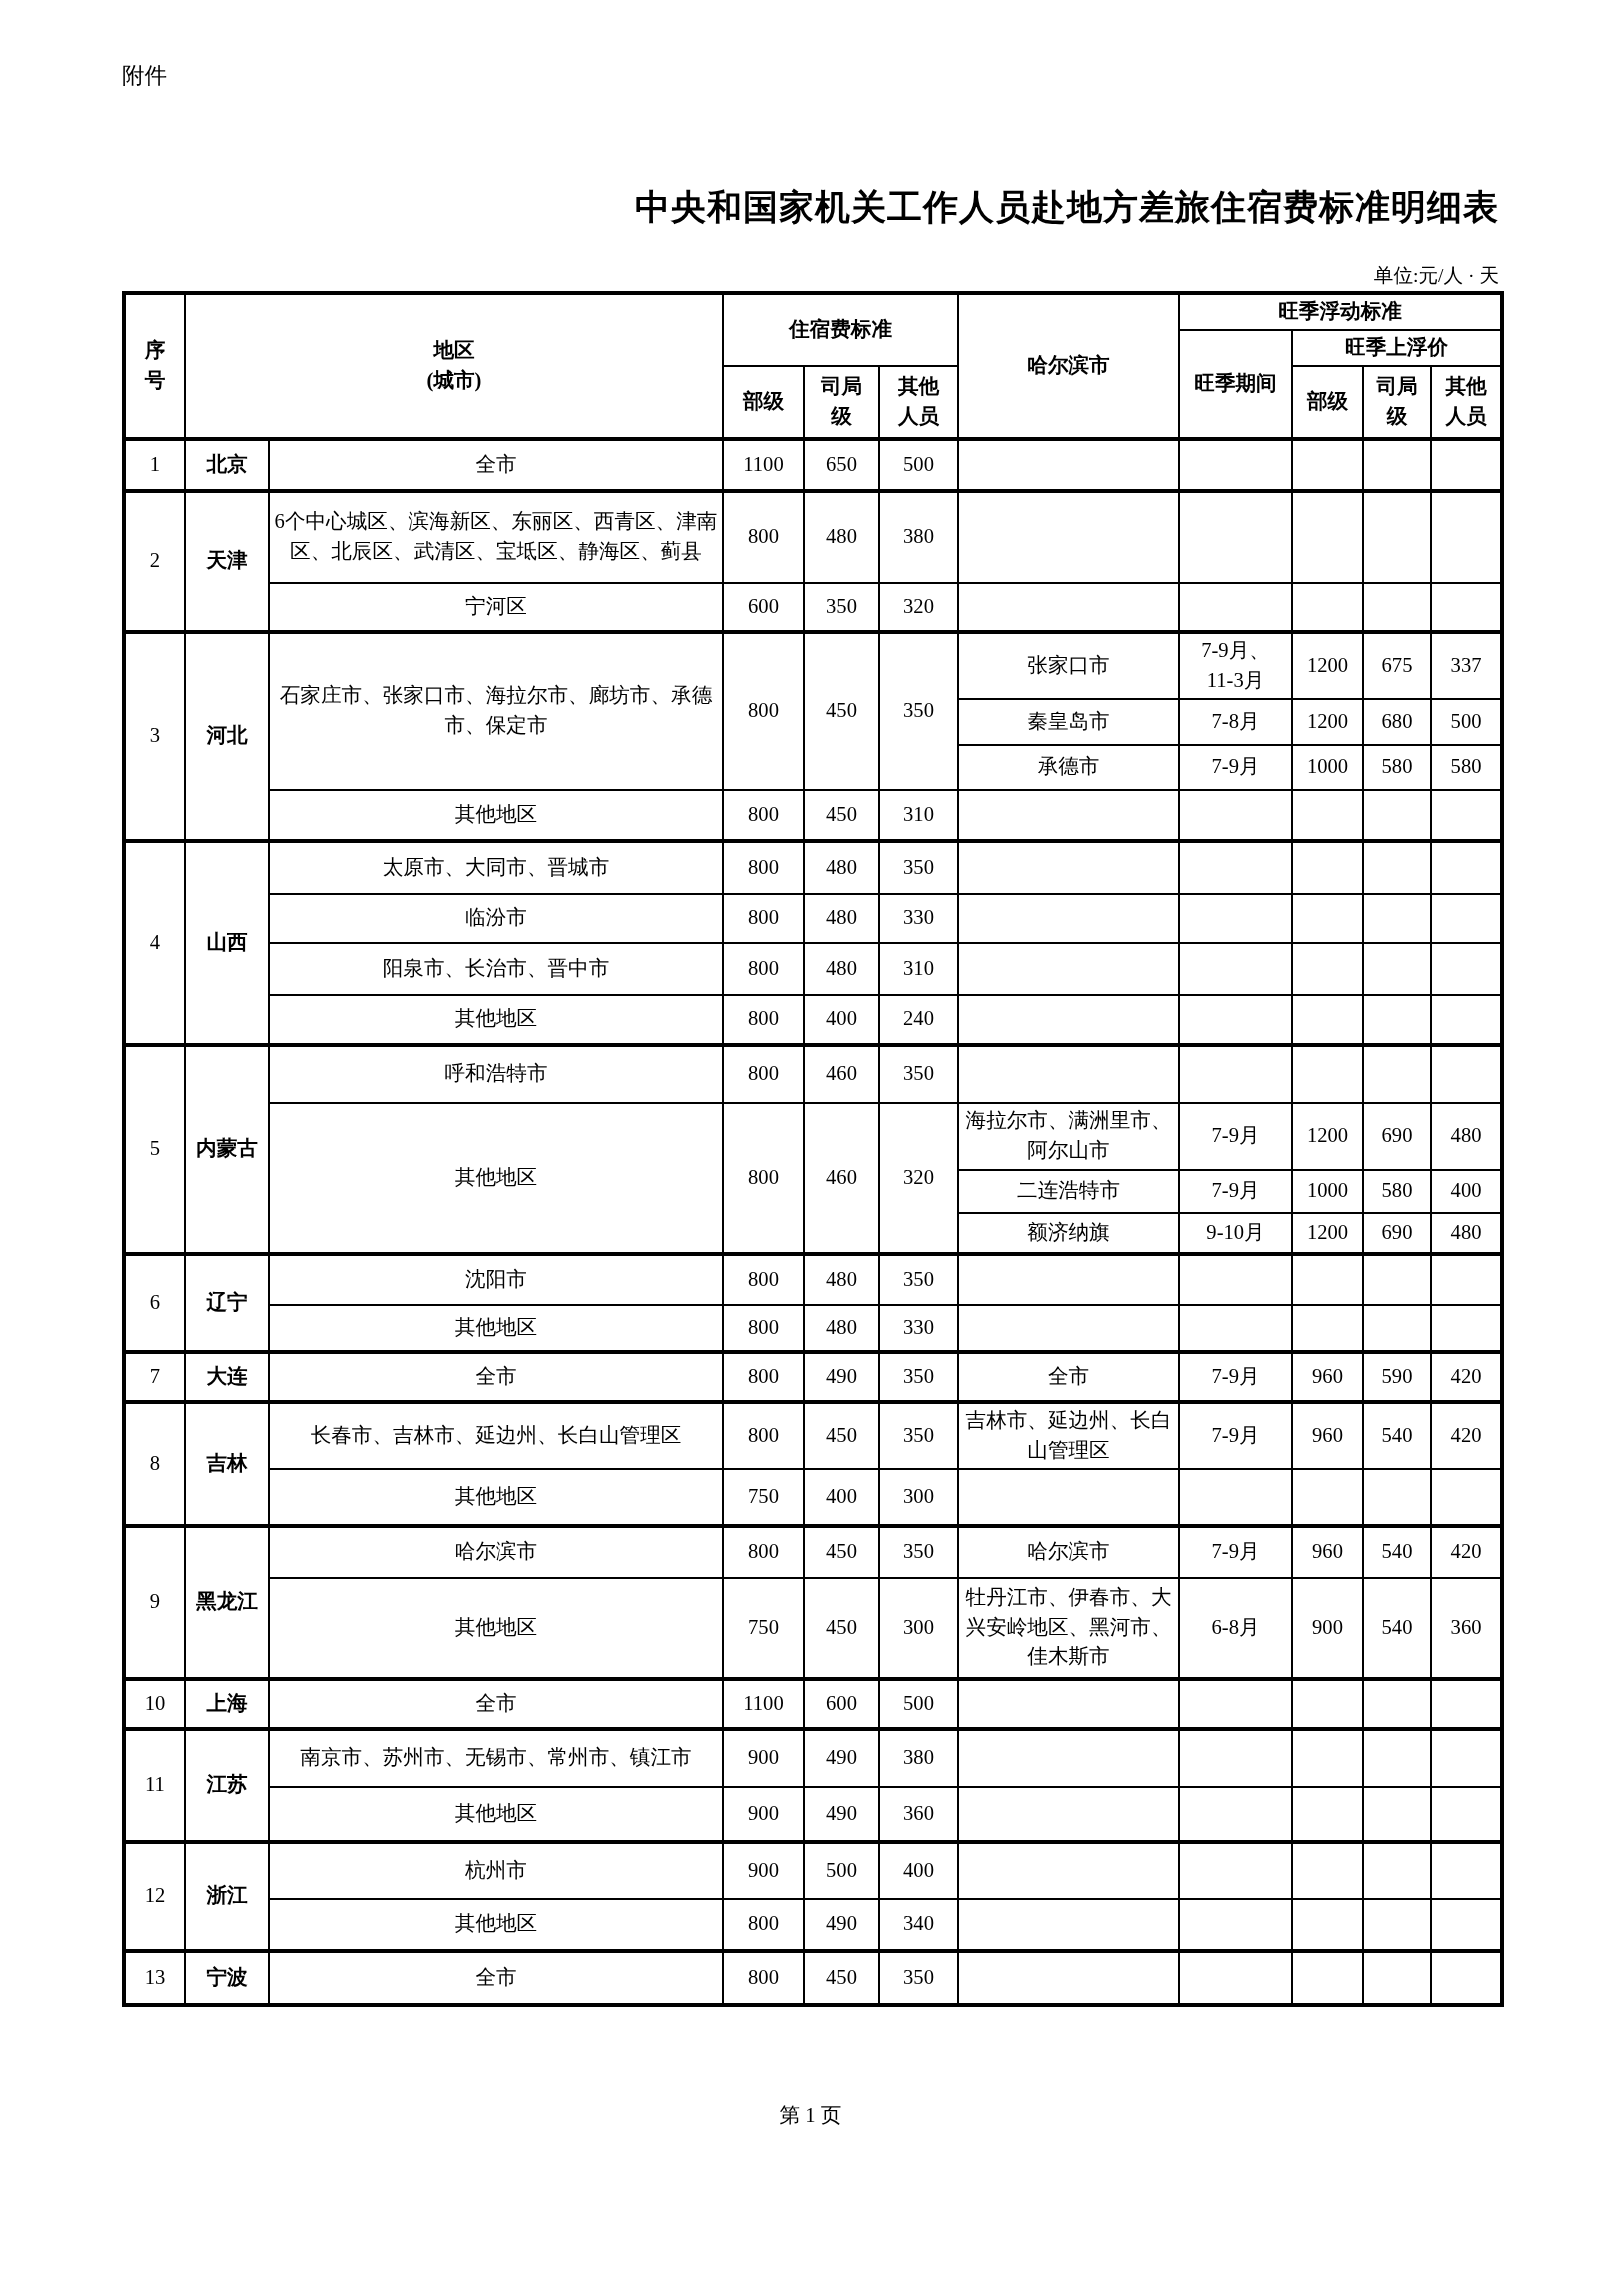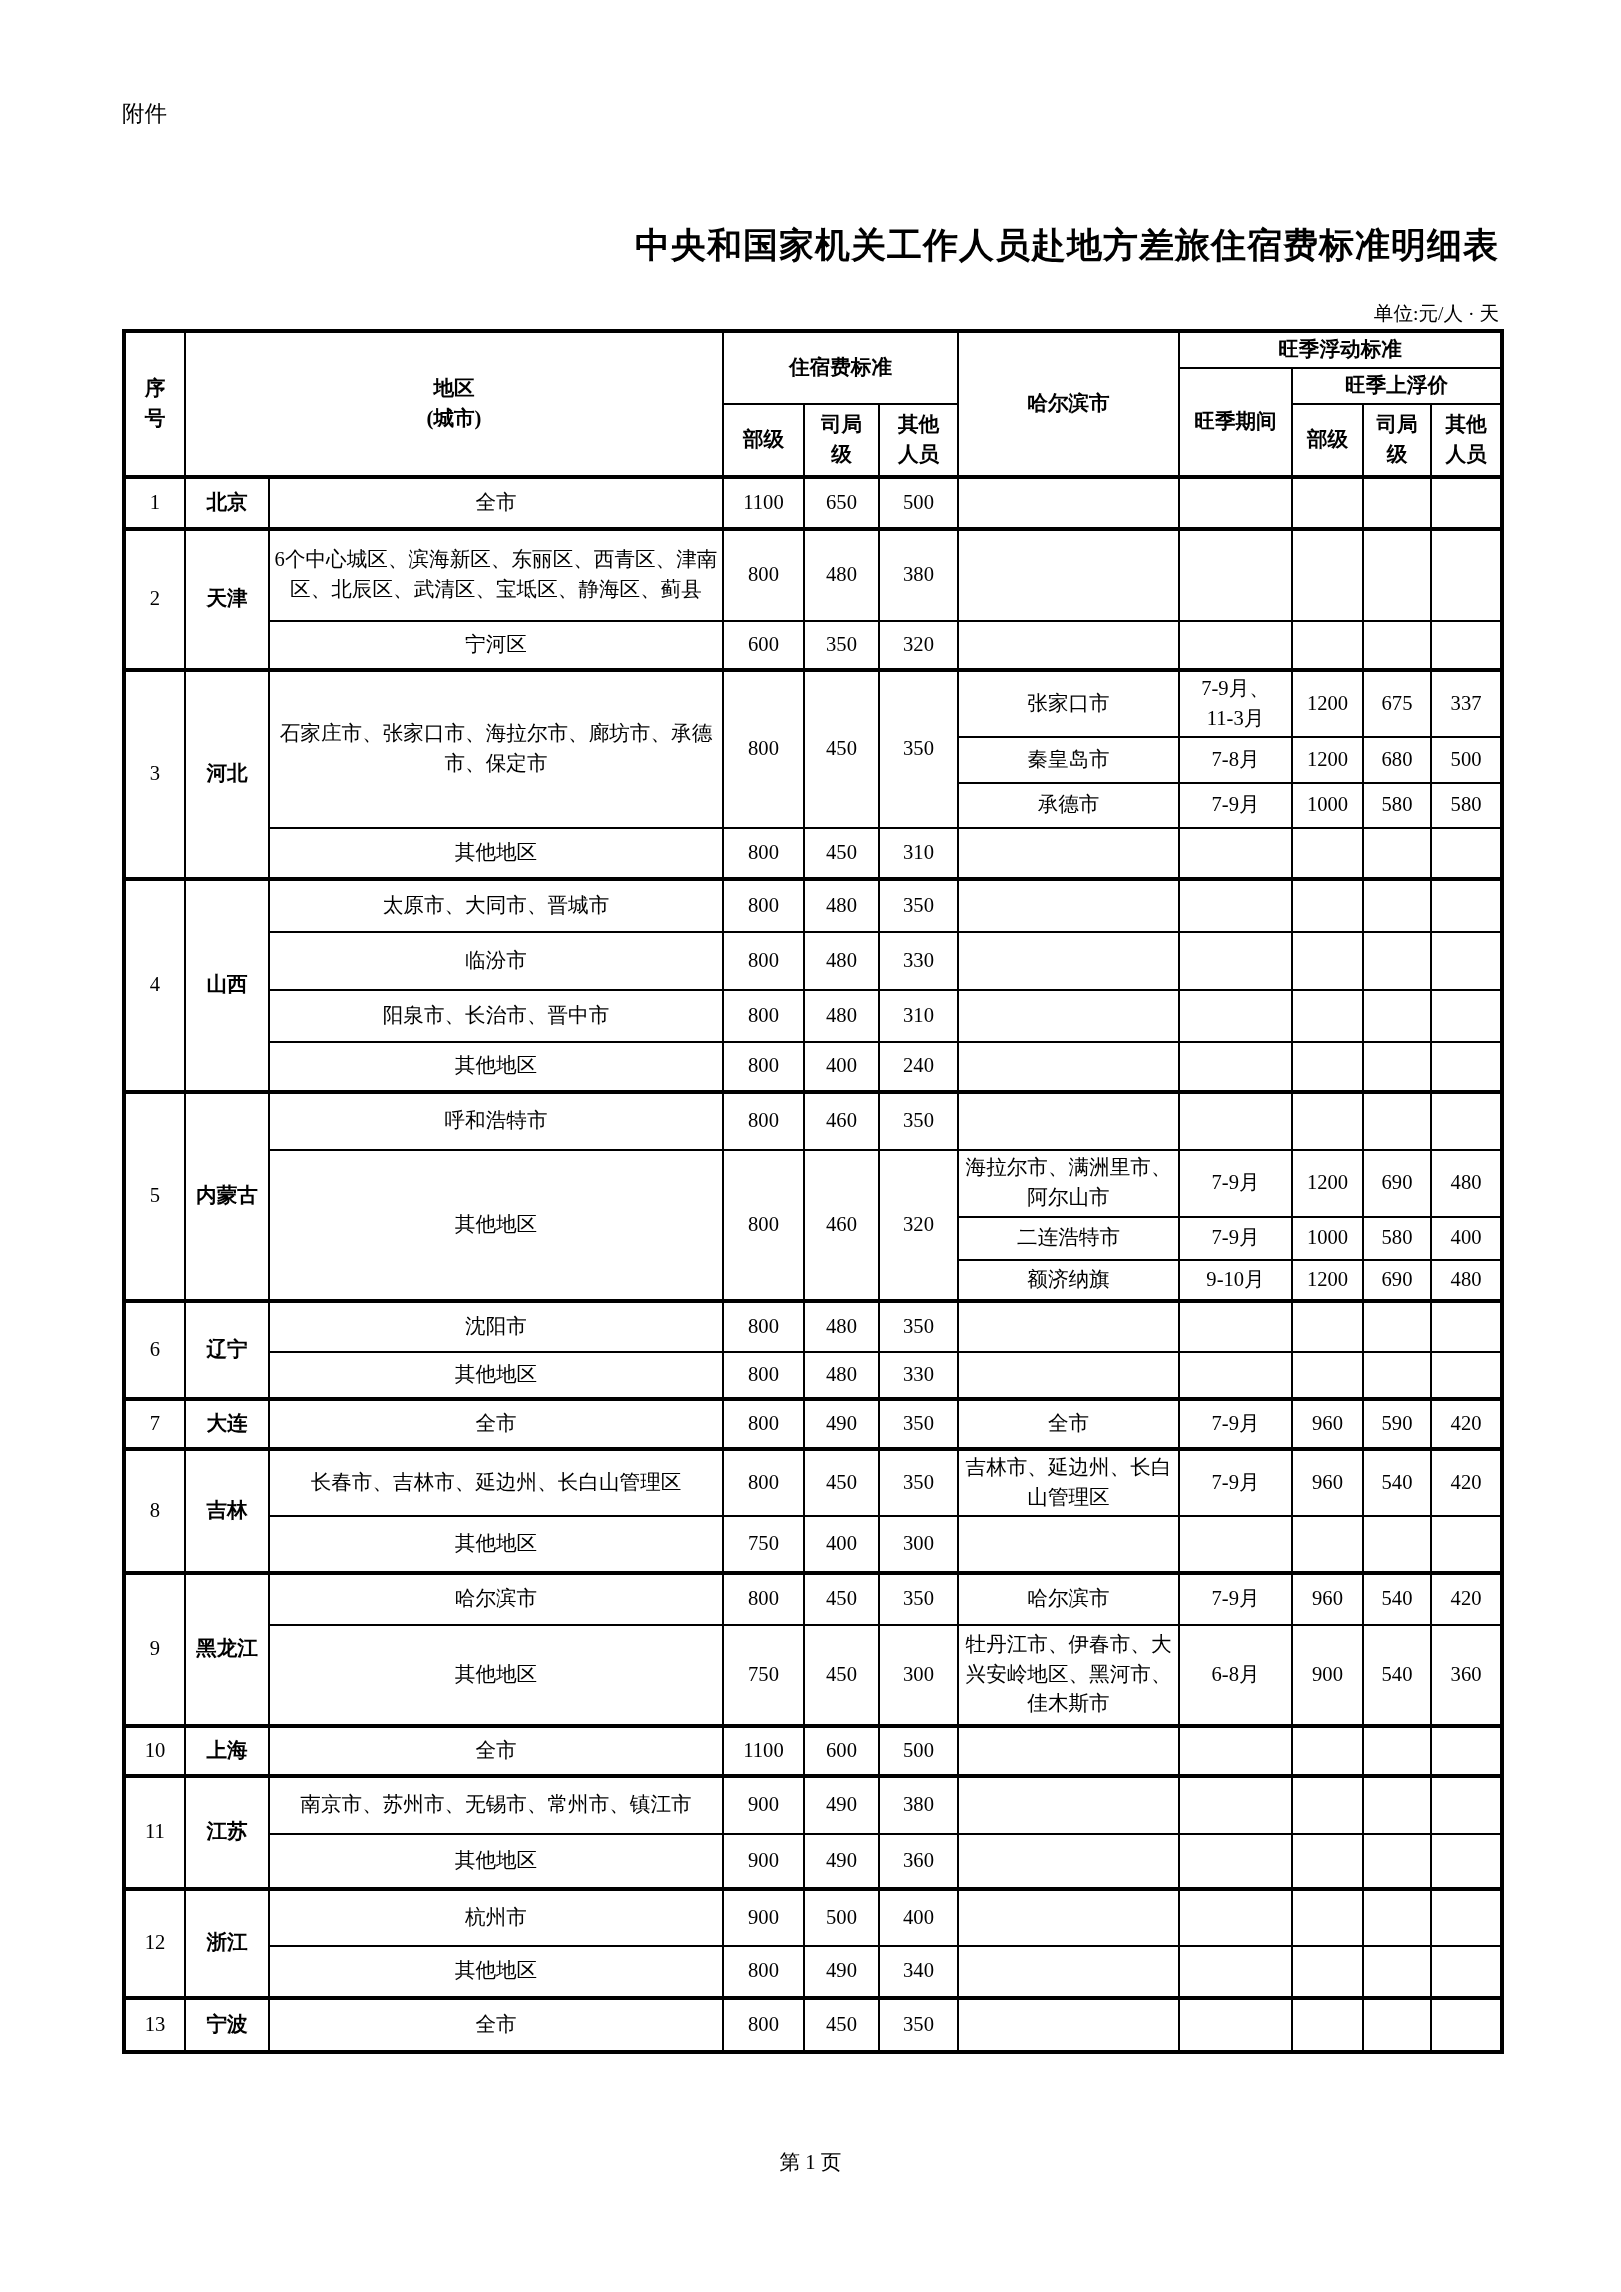--- a/index.html
+++ b/index.html
@@ -9,21 +9,21 @@
   }
   body {
     width: 1621px;
     height: 2293px;
     font-family: "Liberation Serif", "DejaVu Serif", serif;
     color: #000000;
   }
   .sheet {
     width: 1377px;
     margin: 0 auto;
-    padding-top: 103px;
+    padding-top: 65px;
   }
   .attachment {
     font-size: 22.5px;
     line-height: 22.5px;
     text-align: left;
   }
   .title {
     margin: 98px 0 0 0;
     font-size: 35px;
     line-height: 43px;
@@ -205,21 +205,21 @@
         <td>太原市、大同市、晋城市</td>
         <td class="num">800</td>
         <td class="num">480</td>
         <td class="num">350</td>
         <td></td>
         <td></td>
         <td></td>
         <td></td>
         <td></td>
       </tr>
-      <tr style="height:58px">
+      <tr style="height:49px">
         <td>临汾市</td>
         <td class="num">800</td>
         <td class="num">480</td>
         <td class="num">330</td>
         <td></td>
         <td></td>
         <td></td>
         <td></td>
         <td></td>
       </tr>

